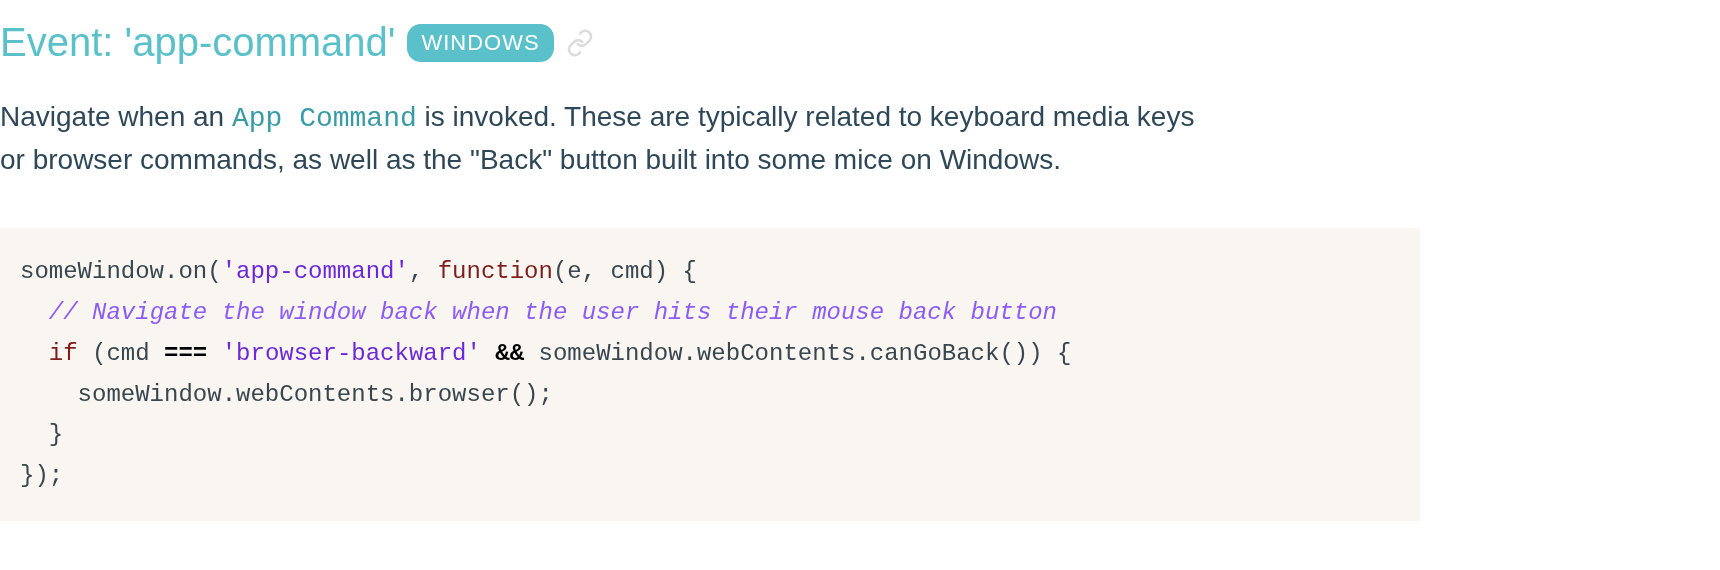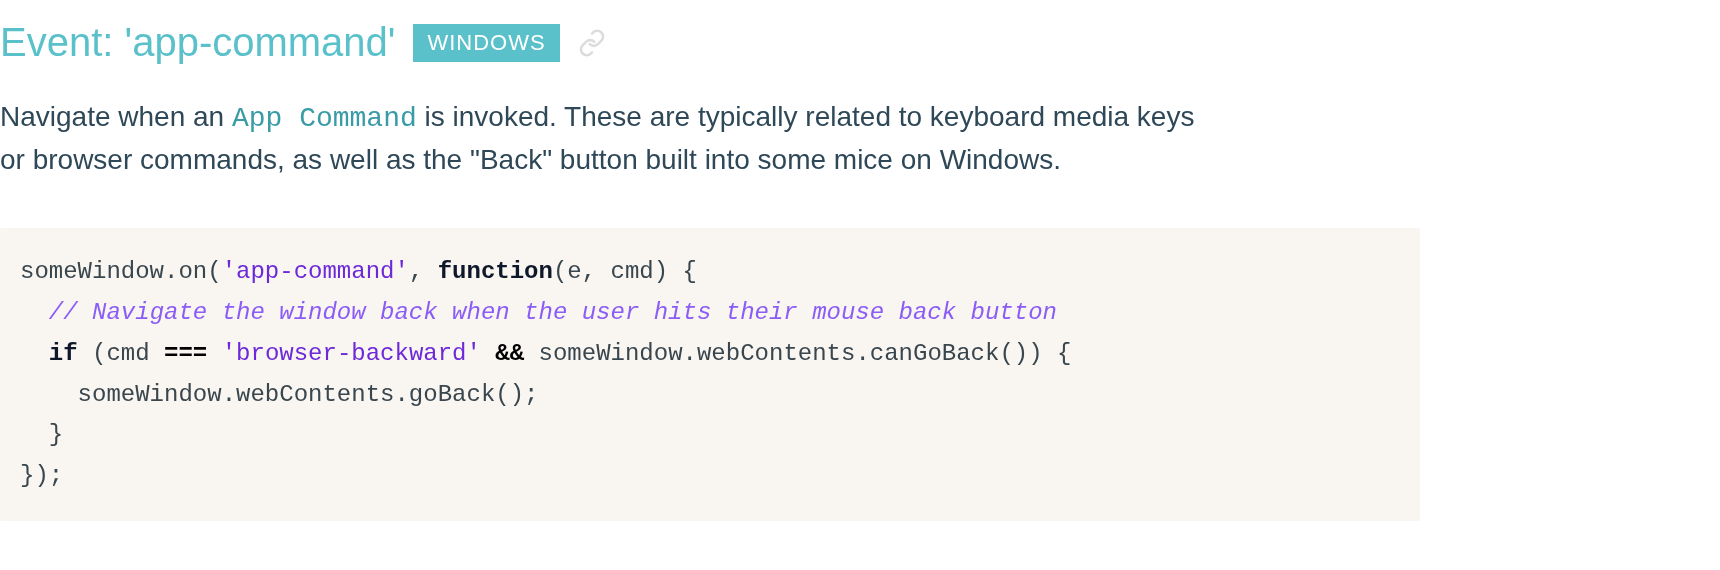--- a/index.html
+++ b/index.html
@@ -9,36 +9,36 @@
     }
     body {
       font-family: -apple-system, BlinkMacSystemFont, "Segoe UI", Helvetica, Arial, sans-serif;
       background: #ffffff;
       width: 1720px;
       padding: 20px 0;
     }
     .heading {
       display: flex;
       align-items: center;
-      gap: 18px;
+      gap: 12px;
       margin-bottom: 32px;
     }
     .heading-title {
       font-size: 40px;
       font-weight: 400;
       color: #5ac1cb;
     }
     .platform-badge {
       background: #5ac1cb;
       color: #ffffff;
       font-size: 22px;
       font-weight: 400;
       letter-spacing: 1px;
       padding: 6px 14px;
-      border-radius: 0;
+      border-radius: 14px;
       font-family: -apple-system, sans-serif;
     }
     .link-icon {
       color: #dcdcdc;
       display: inline-flex;
       align-items: center;
     }
     .link-icon svg {
       width: 28px;
       height: 28px;
@@ -64,22 +64,22 @@
       line-height: 1.7;
       white-space: pre;
       color: #39464e;
       overflow-x: auto;
       max-width: 1420px;
     }
     .tok-string {
       color: #6d28d9;
     }
     .tok-keyword {
-      color: #0f172a;
-      font-weight: 700;
+      color: #7f1d1d;
+      font-weight: 400;
     }
     .tok-operator {
       color: #000000;
       font-weight: 700;
     }
     .tok-comment {
       color: #8b5cf6;
       font-style: italic;
     }
   </style>
@@ -97,15 +97,15 @@
   </a>
 </div>
 
 <p class="description">
   <span>Navigate when an </span><a class="inline-link">App Command</a><span> is invoked. These are typically related to keyboard media keys or browser commands, as well as the "Back" button built into some mice on Windows.</span>
 </p>
 
 <pre class="code-block"><span>someWindow.on(</span><span class="tok-string">'app-command'</span><span>, </span><span class="tok-keyword">function</span><span>(e, cmd) {</span>
 <span>  </span><span class="tok-comment">// Navigate the window back when the user hits their mouse back button</span>
 <span>  </span><span class="tok-keyword">if</span><span> (cmd </span><span class="tok-operator">===</span><span> </span><span class="tok-string">'browser-backward'</span><span> </span><span class="tok-operator">&amp;&amp;</span><span> someWindow.webContents.canGoBack()) {</span>
-<span>    someWindow.webContents.goBack();</span>
+<span>    someWindow.webContents.browser();</span>
 <span>  }</span>
 <span>});</span></pre>
 
 </body></html>

